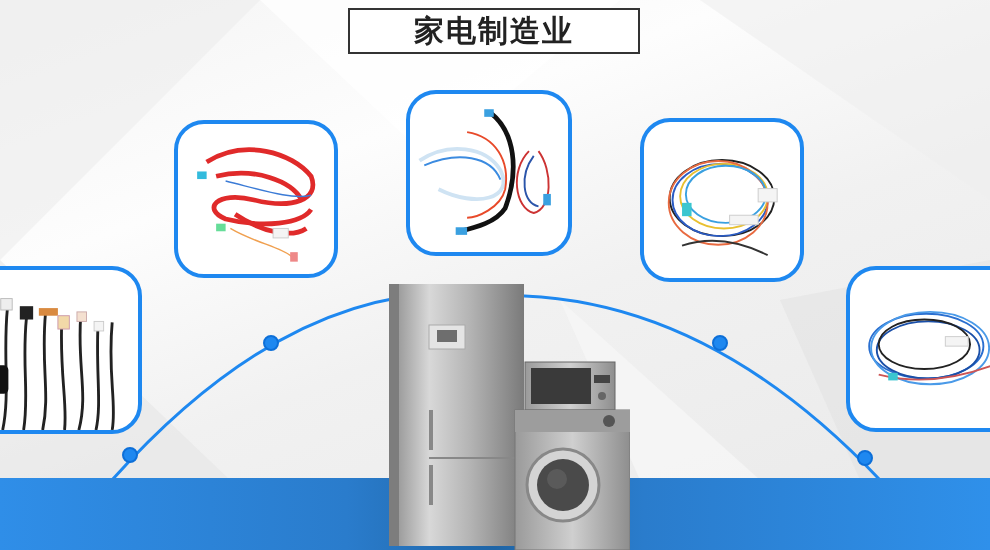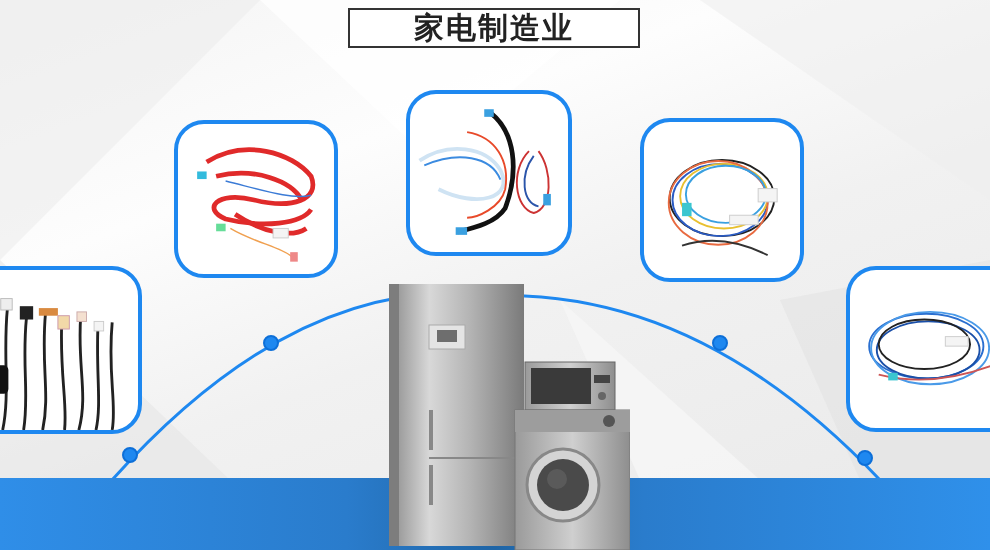--- a/index.html
+++ b/index.html
@@ -1,20 +1,20 @@
 <!DOCTYPE html>
 <html><head>
 <meta charset="utf-8">
 <style>
   html,body{margin:0;padding:0;}
   body{width:990px;height:550px;overflow:hidden;position:relative;
     font-family:"DejaVu Sans",sans-serif;
     background:linear-gradient(160deg,#f4f4f4 0%,#fdfdfd 30%,#f1f1f1 55%,#e9e9e9 100%);}
   .facet{position:absolute;pointer-events:none;}
-  #title-box{position:absolute;left:348px;top:8px;width:292px;height:40px;border:2px solid #333;
+  #title-box{position:absolute;left:348px;top:8px;width:292px;height:46px;border:2px solid #333;
     background:#fff;box-sizing:border-box;display:flex;align-items:center;justify-content:center;}
   #title-box span{font-size:30px;font-weight:bold;color:#222;letter-spacing:2px;}
   .card{position:absolute;border:4px solid #1e88f0;border-radius:30px;background:#fff;overflow:hidden;box-sizing:border-box;}
   .card svg{width:100%;height:100%;display:block;}
   #band{position:absolute;left:0;top:478px;width:990px;height:72px;
     background:linear-gradient(90deg,#2f8ee8 0%,#2a7ccc 35%,#1f65a6 50%,#2a7ccc 65%,#2f90ea 100%);}
   #arc{position:absolute;left:0;top:0;width:990px;height:550px;pointer-events:none;}
   #appliances{position:absolute;left:385px;top:280px;width:245px;height:270px;}
 </style>
 </head>

